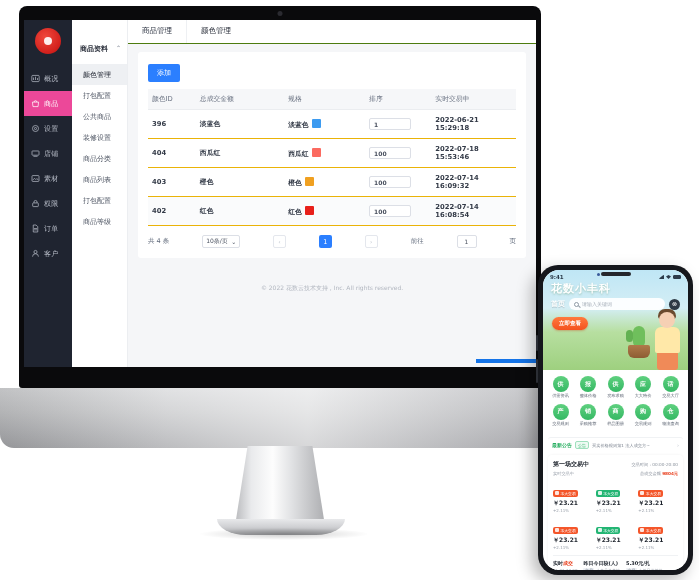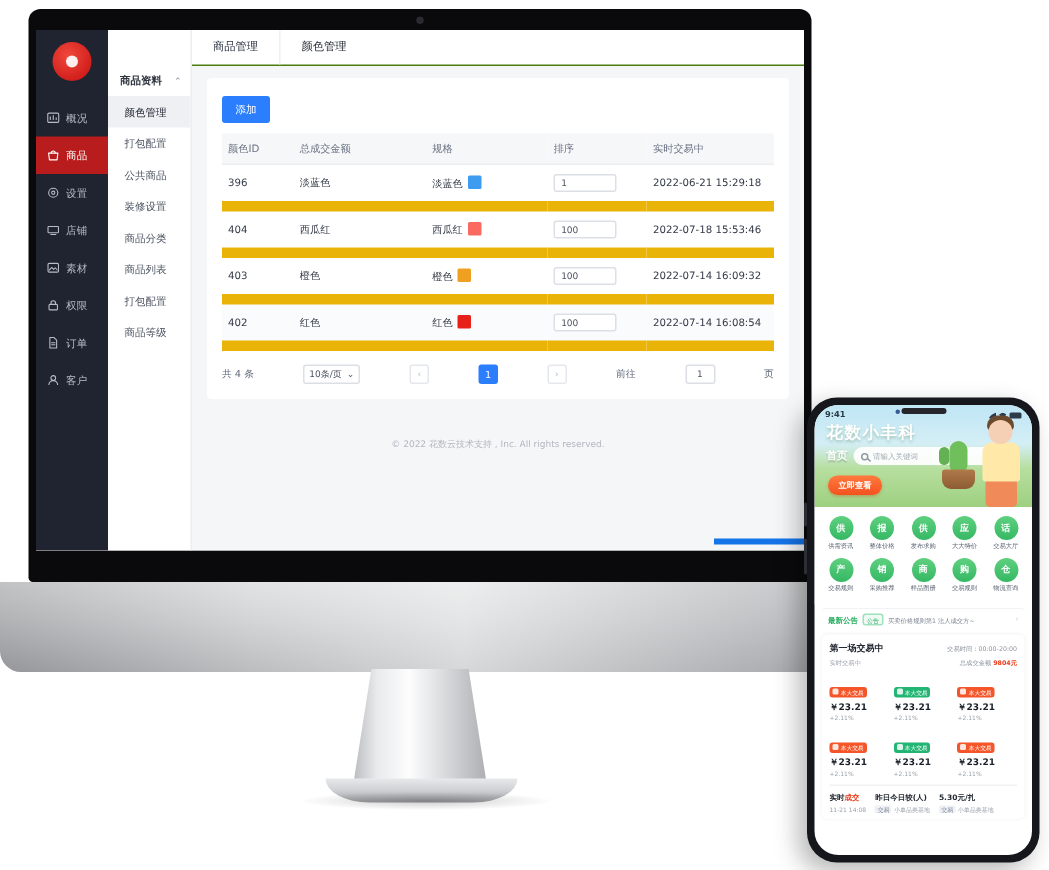--- a/index.html
+++ b/index.html
@@ -73,31 +73,31 @@
     background: radial-gradient(circle at 40% 35%, #f0483c 0%, #d2201c 70%, #a81512 100%);
     display:flex; align-items:center; justify-content:center; margin-bottom: 12px;
   }
   .logo-inner { width: 8px; height: 8px; border-radius: 50%; background: #fff; opacity:.92; }
   .side-item {
     width: 48px; height: 25px;
     display: flex; align-items: center; gap: 4px;
     padding-left: 7px;
     color: #b7bcc7; font-size: 7px; letter-spacing: .2px;
   }
-  .side-item.active { background: #b91c1c; color: #fff; }
+  .side-item.active { background: #ec4899; color: #fff; }
   .side-item .ico { width: 9px; height: 9px; flex:none; display:block; }
   .side-item .ico svg { display:block; }
 
   
   .side-sub {
     width: 56px; background: #ffffff; flex: none; border-right: 1px solid #eceef1;
     padding-top: 24px;
   }
   .sub-group {
-    display:flex; align-items:center; justify-content:space-between;
+    display:flex; align-items:flex-start; justify-content:space-between;
     padding: 0 6px 0 8px; height: 20px;
     font-size: 7px; color: #303540; font-weight: bold;
   }
   .sub-group .caret { font-size: 6px; color:#9aa0ab; }
   .sub-item {
     height: 21px; display:flex; align-items:center;
     padding-left: 11px; font-size: 7px; color: #4b5musicals; color:#4b5260;
   }
   .sub-item.active { background: #eef0f3; color:#1f2430; }
 
@@ -122,21 +122,21 @@
     margin-bottom: 7px;
   }
 
   table.tbl { width:100%; border-collapse: collapse; }
   table.tbl th {
     background:#f6f7f9; color:#6a7282; font-size:6.8px; font-weight:normal;
     text-align:left; padding: 5px 4px; border-bottom:1px solid #ebedf0;
   }
   table.tbl td {
     font-size:6.8px; color:#333a47; padding: 6px 4px;
-    border-bottom:7px solid #eab308; vertical-align: middle;
+    border-bottom:1px solid #eab308; vertical-align: middle; font-weight: bold;
   }
   table.tbl tr.striped td { background:#fafbfc; }
   .swatch { display:inline-block; width:9px; height:9px; border-radius:1px; vertical-align:-1.5px; margin-left:3px; }
   .spec-cell { white-space: nowrap; }
   .mini-input {
     display:inline-block; width:42px; height:12px; line-height:12px;
     border:1px solid #dcdfe6; border-radius:2px; font-size:6px; color:#4b5260;
     padding-left:4px; background:#fff;
   }
 
@@ -186,21 +186,21 @@
   }
   .phone-cam {
     position:absolute; left: 59px; top: 8px; width:3px; height:3px;
     border-radius:50%; background:#3a5a9a; z-index:6;
   }
   .phone-btn-a { position:absolute; left:-2px; top: 70px; width:2px; height: 16px; background:#2b2e35; border-radius:2px;}
   .phone-btn-b { position:absolute; left:-2px; top: 94px; width:2px; height: 24px; background:#2b2e35; border-radius:2px;}
 
   
   .ph-hero {
-    position:relative; height: 68px;
+    position:relative; height: 100px;
     background: linear-gradient(180deg,#bfe6f5 0%, #d4eef5 38%, #b7dfa0 62%, #9ed07f 100%);
     overflow:hidden;
   }
   .ph-status {
     display:flex; align-items:center; justify-content:space-between;
     padding: 4px 7px 0 7px; font-size:5.5px; color:#2c3b4a; font-weight:bold;
   }
   .ph-status .right { display:flex; gap:2px; align-items:center; }
   .sig { width:5px; height:4px; background:#2c3b4a; clip-path: polygon(0 100%,25% 60%,50% 35%,75% 15%,100% 0,100% 100%); }
   .wifi { width:5px; height:4px; background:#2c3b4a; clip-path: polygon(50% 100%, 0 35%, 50% 0, 100% 35%); }

